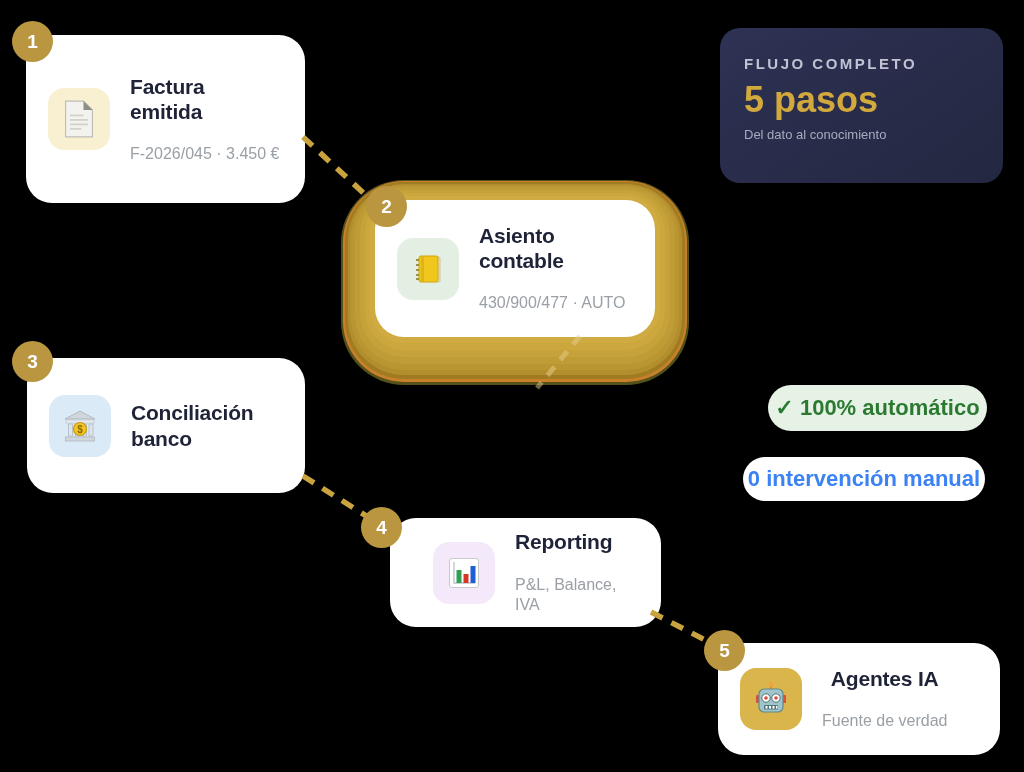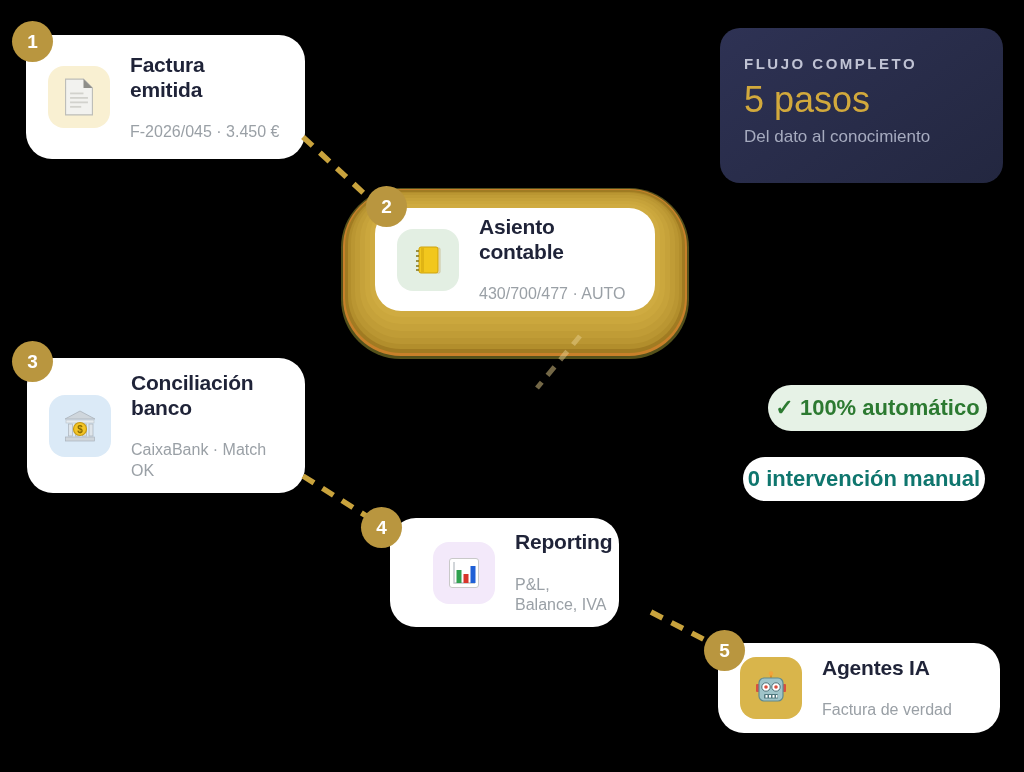--- a/index.html
+++ b/index.html
@@ -34,78 +34,78 @@
   
   .badge{position:absolute;width:41px;height:41px;border-radius:50%;background:#b9963f;
          color:#fff;font-size:19px;font-weight:bold;display:flex;align-items:center;
          justify-content:center;z-index:6;}
 
   
   .summary{position:absolute;left:720px;top:28px;width:283px;height:155px;border-radius:20px;
            background:linear-gradient(145deg,#2e3254 0%,#232740 100%);box-sizing:border-box;
            padding:27px 24px;z-index:2;}
   .summary-eyebrow{font-size:15px;font-weight:bold;letter-spacing:2.5px;color:#c0c3d4;}
-  .summary-headline{font-size:36px;font-weight:normal;color:#d2a93c;margin:7px 0 6px;}
-  .summary-tagline{font-size:17px;color:#a6abbf;}
+  .summary-headline{font-size:36px;font-weight:bold;color:#d2a93c;margin:7px 0 6px;}
+  .summary-tagline{font-size:13px;color:#a6abbf;}
 
   
   .pill{position:absolute;display:flex;align-items:center;justify-content:center;
         box-sizing:border-box;font-weight:bold;font-size:22px;z-index:2;}
   .pill--green{left:768px;top:385px;width:219px;height:46px;border-radius:23px;
                background:#e6f2e6;color:#2c7a31;}
   .pill--white{left:743px;top:457px;width:242px;height:44px;border-radius:22px;
-               background:#ffffff;color:#0f766e;}
+               background:#ffffff;color:#3b82f6;}
 </style>
 </head>
 <body>
 
 <div class="stage">
 
   <svg class="connectors" viewBox="0 0 1024 772">
     <line x1="303" y1="137" x2="370" y2="199" stroke="#c9a33d" stroke-width="5.5" stroke-dasharray="13 10"></line>
     <line x1="580" y1="336" x2="537" y2="388" stroke="#e6cd8c" stroke-opacity="0.5" stroke-width="5" stroke-dasharray="11 9"></line>
     <line x1="303" y1="476" x2="368" y2="517" stroke="#c9a33d" stroke-width="5.5" stroke-dasharray="13 10"></line>
     <line x1="651" y1="612" x2="707" y2="641" stroke="#c9a33d" stroke-width="5.5" stroke-dasharray="13 10"></line>
   </svg>
 
-  <div class="card" style="left:26px;top:35px;width:279px;height:124px;">
+  <div class="card" style="left:26px;top:35px;width:279px;height:168px;">
     <div class="tile" style="background-color: rgb(249, 240, 210);">
       <svg width="34" height="38" viewBox="0 0 30 34">
         <path d="M3 1h16l8 8v24H3z" fill="#f2f2ef" stroke="#bdbdb8" stroke-width="1"></path>
         <path d="M19 1l8 8h-8z" fill="#8e8e89"></path>
         <rect x="7" y="13" width="12" height="1.6" fill="#d2d2cd"></rect>
         <rect x="7" y="17" width="16" height="1.6" fill="#d2d2cd"></rect>
         <rect x="7" y="21" width="16" height="1.6" fill="#d2d2cd"></rect>
         <rect x="7" y="25" width="10" height="1.6" fill="#d2d2cd"></rect>
       </svg>
     </div>
     <div class="card-text w150">
       <div class="card-title">Factura emitida</div>
       <div class="card-sub">F-2026/045 · 3.450 €</div>
     </div>
   </div>
 
-  <div class="card card--highlight" style="left:375px;top:208px;width:280px;height:103px;">
+  <div class="card card--highlight" style="left:375px;top:200px;width:280px;height:137px;border-radius:29px;">
     <div class="tile" style="background-color: rgb(227, 239, 227);">
       <svg width="36" height="36" viewBox="0 0 36 36">
         <rect x="26" y="6" width="4" height="25" rx="1" fill="#e9e2c4" stroke="#c9bd90" stroke-width="0.8"></rect>
         <rect x="9" y="5" width="19" height="26" rx="2" fill="#f2c71d" stroke="#cfa30c" stroke-width="1"></rect>
         <rect x="11" y="5" width="3" height="26" fill="#e0b414"></rect>
         <g stroke="#8a7a1a" stroke-width="1.6" fill="none">
           <path d="M9 9 h-3"></path>
             <path d="M9 14 h-3"></path>
             <path d="M9 19 h-3"></path>
             <path d="M9 24 h-3"></path>
             <path d="M9 28 h-3"></path>
         </g>
       </svg>
     </div>
     <div class="card-text w146">
       <div class="card-title">Asiento contable</div>
-      <div class="card-sub">430/700/477 · AUTO</div>
+      <div class="card-sub">430/900/477 · AUTO</div>
     </div>
   </div>
 
   <div class="card" style="left:27px;top:358px;width:278px;height:135px;">
     <div class="tile" style="background-color: rgb(219, 234, 247);">
       <svg width="36" height="36" viewBox="0 0 36 36">
         <path d="M18 3 L33 11 H3 Z" fill="#cfd6dc" stroke="#aab3bb" stroke-width="0.8"></path>
         <rect x="4" y="12" width="28" height="3" fill="#e6ebef" stroke="#b9c1c8" stroke-width="0.6"></rect>
         <g fill="#dfe5ea" stroke="#aab3bb" stroke-width="0.7">
           <rect x="6.5" y="16" width="4" height="12"></rect>
@@ -113,41 +113,40 @@
           <rect x="20.5" y="16" width="4" height="12"></rect>
           <rect x="27" y="16" width="4" height="12"></rect>
         </g>
         <rect x="3.5" y="29" width="29" height="4" fill="#cfd6dc" stroke="#aab3bb" stroke-width="0.7"></rect>
         <circle cx="18" cy="21" r="6.5" fill="#f4c526" stroke="#c79a12" stroke-width="1.2"></circle>
         <text x="18" y="24.5" text-anchor="middle" font-size="10" font-weight="bold" fill="#8a6d00">$</text>
       </svg>
     </div>
     <div class="card-text w150">
       <div class="card-title">Conciliación banco</div>
-      <div class="card-sub">CaixaBank · Match OK</div>
     </div>
   </div>
 
-  <div class="card" style="left:390px;top:518px;width:229px;height:109px;padding-left:43px;">
+  <div class="card" style="left:390px;top:518px;width:271px;height:109px;padding-left:43px;">
     <div class="tile" style="background-color: rgb(243, 233, 250);">
       <svg width="36" height="36" viewBox="0 0 36 36">
         <rect x="3.5" y="3.5" width="29" height="29" rx="2.5" fill="#ffffff" stroke="#c9c9c9"></rect>
         <path d="M8 7 v21 h21" stroke="#bfc5ca" stroke-width="1.4" fill="none"></path>
         <rect x="10.5" y="15" width="5" height="13" fill="#2fa14f"></rect>
         <rect x="17.5" y="19" width="5" height="9" fill="#d8352a"></rect>
         <rect x="24.5" y="11" width="5" height="17" fill="#1f5fd6"></rect>
       </svg>
     </div>
     <div class="card-text w146">
       <div class="card-title">Reporting</div>
       <div class="card-sub">P&amp;L, Balance, IVA</div>
     </div>
   </div>
 
-  <div class="card" style="left:718px;top:643px;width:282px;height:90px;">
+  <div class="card" style="left:718px;top:643px;width:282px;height:112px;text-align:center;">
     <div class="tile" style="background-color: rgb(217, 181, 75);">
       <svg width="36" height="36" viewBox="0 0 36 36">
         <line x1="18" y1="4" x2="18" y2="8" stroke="#e08818" stroke-width="1.6"></line>
         <circle cx="18" cy="3.5" r="2.2" fill="#f2a33c"></circle>
         <rect x="3" y="14" width="3.4" height="8" rx="1" fill="#d94f3f"></rect>
         <rect x="29.6" y="14" width="3.4" height="8" rx="1" fill="#d94f3f"></rect>
         <rect x="6" y="8" width="24" height="23" rx="5" fill="#9fc4c9" stroke="#5f8a90" stroke-width="1.2"></rect>
         <circle cx="13" cy="17" r="4.2" fill="#fff" stroke="#4a6e74" stroke-width="1"></circle>
         <circle cx="23" cy="17" r="4.2" fill="#fff" stroke="#4a6e74" stroke-width="1"></circle>
         <circle cx="13" cy="17" r="1.8" fill="#d94f3f"></circle>
@@ -156,21 +155,21 @@
         <g fill="#fff">
             <rect x="12.5" y="25" width="2" height="2.6"></rect>
             <rect x="16" y="25" width="2" height="2.6"></rect>
             <rect x="19.5" y="25" width="2" height="2.6"></rect>
             <rect x="23" y="25" width="1.5" height="2.6"></rect>
           </g>
       </svg>
     </div>
     <div class="card-text w146">
       <div class="card-title">Agentes IA</div>
-      <div class="card-sub">Factura de verdad</div>
+      <div class="card-sub">Fuente de verdad</div>
     </div>
   </div>
 
   <div class="badge" style="left:12px;top:21px;">1</div>
   <div class="badge" style="left:366px;top:186px;">2</div>
   <div class="badge" style="left:12px;top:341px;">3</div>
   <div class="badge" style="left:361px;top:507px;">4</div>
   <div class="badge" style="left:704px;top:630px;">5</div>
 
   <div class="summary">

